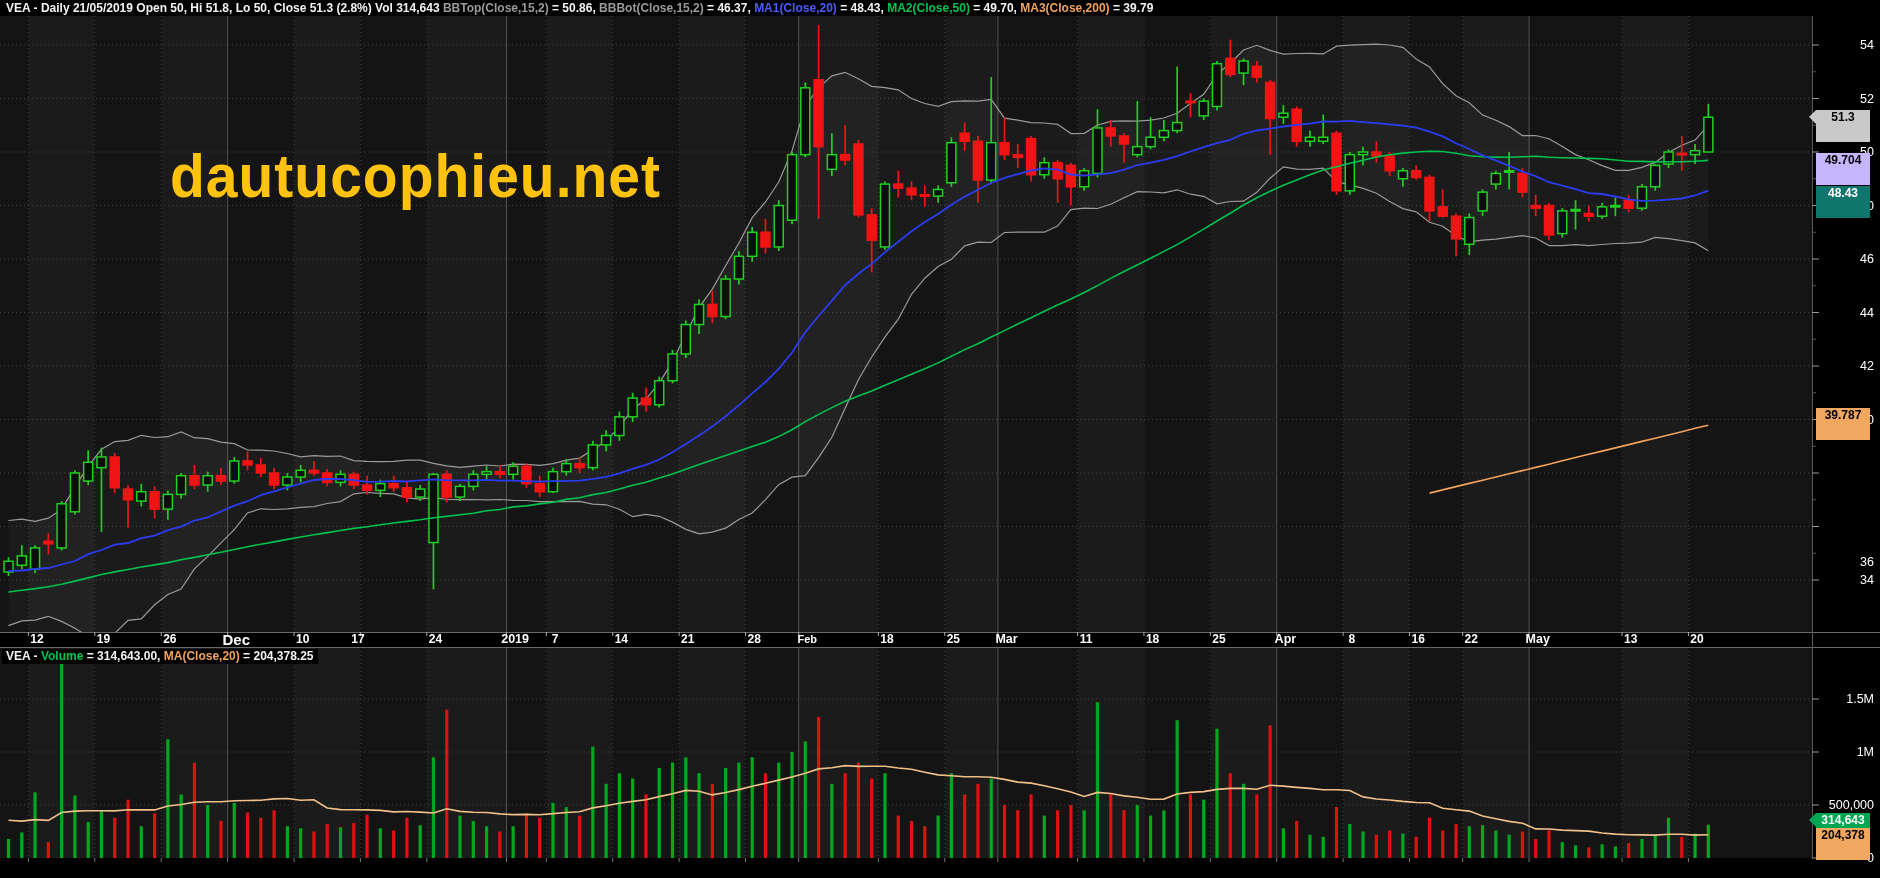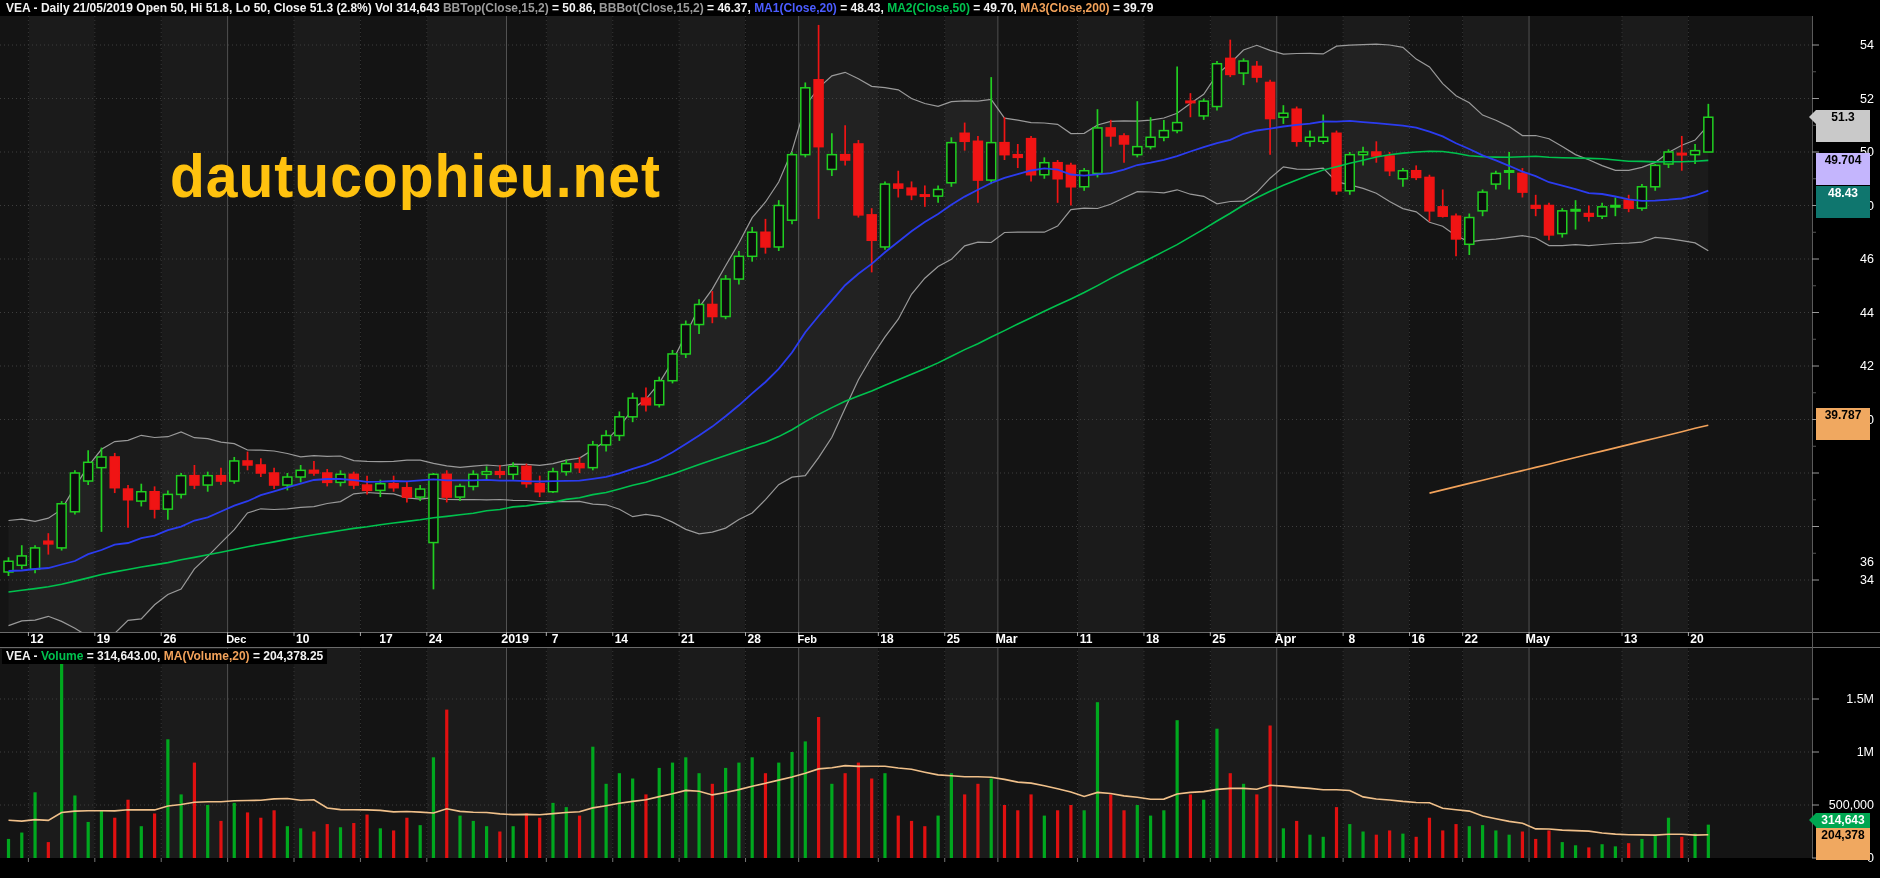--- a/index.html
+++ b/index.html
@@ -629,21 +629,21 @@
         <line x1="1529.0599999999997" y1="632" x2="1529.0599999999997" y2="636" stroke="#aaa"></line>
         <line x1="1529.0599999999997" y1="858" x2="1529.0599999999997" y2="862" stroke="#777"></line>
         <line x1="1622.0199999999998" y1="632" x2="1622.0199999999998" y2="636" stroke="#aaa"></line>
         <line x1="1622.0199999999998" y1="858" x2="1622.0199999999998" y2="862" stroke="#777"></line>
         <line x1="1688.4199999999998" y1="632" x2="1688.4199999999998" y2="636" stroke="#aaa"></line>
         <line x1="1688.4199999999998" y1="858" x2="1688.4199999999998" y2="862" stroke="#777"></line>
       </g>
     </svg>
   <div id="watermark" class="overlay">dautucophieu.net</div>
   <div id="price-header" class="overlay"><span style="color: rgb(242, 242, 242);">VEA - Daily 21/05/2019 Open 50, Hi 51.8, Lo 50, Close 51.3 (2.8%) Vol 314,643 </span><span style="color: rgb(154, 154, 154);">BBTop(Close,15,2)</span><span style="color: rgb(242, 242, 242);"> = 50.86, </span><span style="color: rgb(154, 154, 154);">BBBot(Close,15,2)</span><span style="color: rgb(242, 242, 242);"> = 46.37, </span><span style="color: rgb(75, 92, 255);">MA1(Close,20)</span><span style="color: rgb(242, 242, 242);"> = 48.43, </span><span style="color: rgb(0, 194, 78);">MA2(Close,50)</span><span style="color: rgb(242, 242, 242);"> = 49.70, </span><span style="color: rgb(242, 162, 90);">MA3(Close,200)</span><span style="color: rgb(242, 242, 242);"> = 39.79</span></div>
-  <div id="volume-header" class="overlay"><span style="color: rgb(242, 242, 242);">VEA - </span><span style="color: rgb(0, 194, 78);">Volume</span><span style="color: rgb(242, 242, 242);"> = 314,643.00, </span><span style="color: rgb(242, 162, 90);">MA(Volume,20)</span><span style="color: rgb(242, 242, 242);"> = 204,378.25</span></div>
+  <div id="volume-header" class="overlay"><span style="color: rgb(242, 242, 242);">VEA - </span><span style="color: rgb(0, 194, 78);">Volume</span><span style="color: rgb(242, 242, 242);"> = 314,643.00, </span><span style="color: rgb(242, 162, 90);">MA(Close,20)</span><span style="color: rgb(242, 242, 242);"> = 204,378.25</span></div>
   <div id="price-axis">
       <div class="axis-label" style="top: 37px;">54</div>
       <div class="axis-label" style="top: 90.5px;">52</div>
       <div class="axis-label" style="top: 144px;">50</div>
       <div class="axis-label" style="top: 197.5px;">30</div>
       <div class="axis-label" style="top: 251px;">46</div>
       <div class="axis-label" style="top: 304.5px;">44</div>
       <div class="axis-label" style="top: 358px;">42</div>
       <div class="axis-label" style="top: 411.5px;">40</div>
       <div class="axis-label" style="top: 465px; margin-left: 44px;">38</div>
@@ -657,23 +657,23 @@
       <div class="tag" style="top: 152.5px; background: #c4b5fd; color: rgb(0, 0, 0);">49.704</div>
       <div class="tag" style="top: 185.5px; background: #0f766e; color: rgb(255, 255, 255);">48.43</div>
       <div class="tag" style="top: 407.5px; background: rgb(240, 168, 96); color: rgb(0, 0, 0);">39.787</div>
       <div class="tag" style="top: 812.5px; background: rgb(0, 166, 81); color: rgb(255, 255, 255);">314,643<span class="tip" style="border-right: 7px solid rgb(0, 166, 81);"></span></div>
       <div class="tag" style="top: 827.5px; background: rgb(240, 168, 96); color: rgb(0, 0, 0);">204,378</div>
     </div>
   <div id="date-axis">
       <div class="date-label" style="left: 37.06px;">12</div>
       <div class="date-label" style="left: 103.46px;">19</div>
       <div class="date-label" style="left: 169.86px;">26</div>
-      <div class="date-label" style="left: 236.26px; font-size: 11px;">Dec</div>
+      <div class="date-label" style="left: 236.26px; font-size: 15px;">Dec</div>
       <div class="date-label" style="left: 302.66px;">10</div>
-      <div class="date-label" style="left: 386px;">17</div>
+      <div class="date-label" style="left: 358px;">17</div>
       <div class="date-label" style="left: 435.46px;">24</div>
       <div class="date-label" style="left: 515.14px; font-size: 12.5px;">2019</div>
       <div class="date-label" style="left: 554.98px;">7</div>
       <div class="date-label" style="left: 621.38px;">14</div>
       <div class="date-label" style="left: 687.78px;">21</div>
       <div class="date-label" style="left: 754.18px;">28</div>
       <div class="date-label" style="left: 807.3px; font-size: 11px;">Feb</div>
       <div class="date-label" style="left: 886.98px;">18</div>
       <div class="date-label" style="left: 953.38px;">25</div>
       <div class="date-label" style="left: 1006.5px; font-size: 12.5px;">Mar</div>

